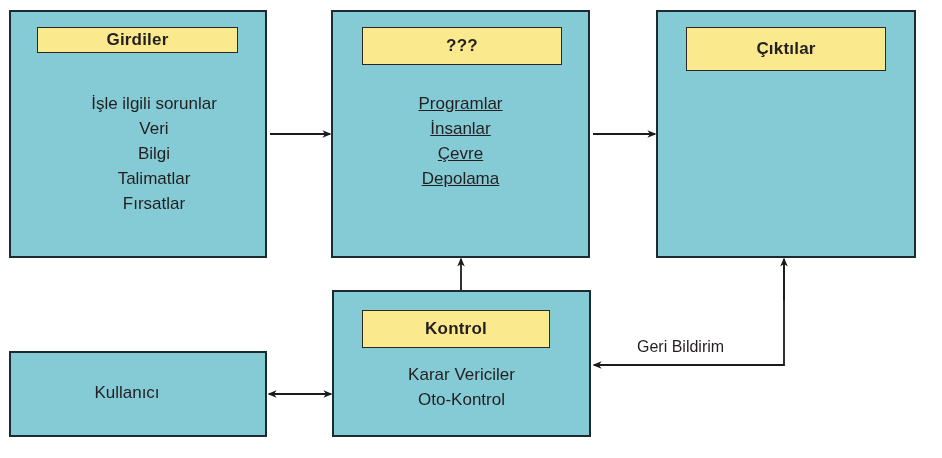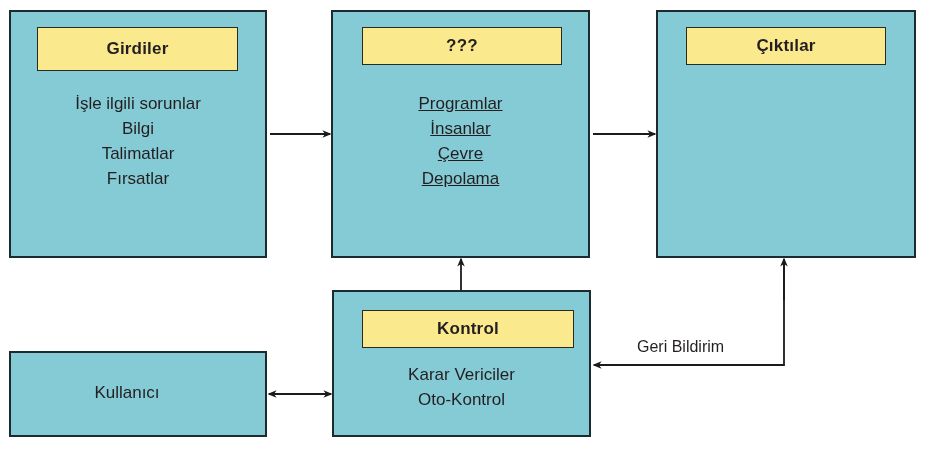--- a/index.html
+++ b/index.html
@@ -70,48 +70,49 @@
     height: 458px;
     pointer-events: none;
   }
 </style>
 </head>
 <body>
 
 <div id="canvas">
 
   <div class="box" style="left:9px; top:10px; width:258px; height:248px;"></div>
-  <div class="header" style="left:37px; top:27px; width:201px; height:44px;">
+  <div class="header" style="left:37px; top:27px; width:201px; height:26px;">
     <span>Girdiler</span>
   </div>
-  <div class="body-list" style="left:9px; width:258px; top:91px;">
+  <div class="body-list" style="left:25px; width:258px; top:91px;">
     <div>İşle ilgili sorunlar</div>
+    <div>Veri</div>
     <div>Bilgi</div>
     <div>Talimatlar</div>
     <div>Fırsatlar</div>
   </div>
 
   <div class="box" style="left:331px; top:10px; width:259px; height:248px;"></div>
   <div class="header" style="left:362px; top:27px; width:200px; height:38px;">
     <span>???</span>
   </div>
   <div class="body-list" style="left:331px; width:259px; top:91px;text-decoration:underline;">
     <div>Programlar</div>
     <div>İnsanlar</div>
     <div>Çevre</div>
     <div>Depolama</div>
   </div>
 
   <div class="box" style="left:656px; top:10px; width:260px; height:248px;"></div>
-  <div class="header" style="left:686px; top:27px; width:200px; height:38px;">
+  <div class="header" style="left:686px; top:27px; width:200px; height:44px;">
     <span>Çıktılar</span>
   </div>
 
   <div class="box" style="left:332px; top:290px; width:259px; height:147px;"></div>
-  <div class="header" style="left:362px; top:310px; width:212px; height:38px;">
+  <div class="header" style="left:362px; top:310px; width:188px; height:38px;">
     <span>Kontrol</span>
   </div>
   <div class="body-list" style="left:332px; width:259px; top:362px;">
     <div>Karar Vericiler</div>
     <div>Oto-Kontrol</div>
   </div>
 
   <div class="box" style="left:9px; top:351px; width:258px; height:86px;"></div>
   <div class="centered-label" style="left:9px; width:236px; top:383px;">
     <span>Kullanıcı</span>

